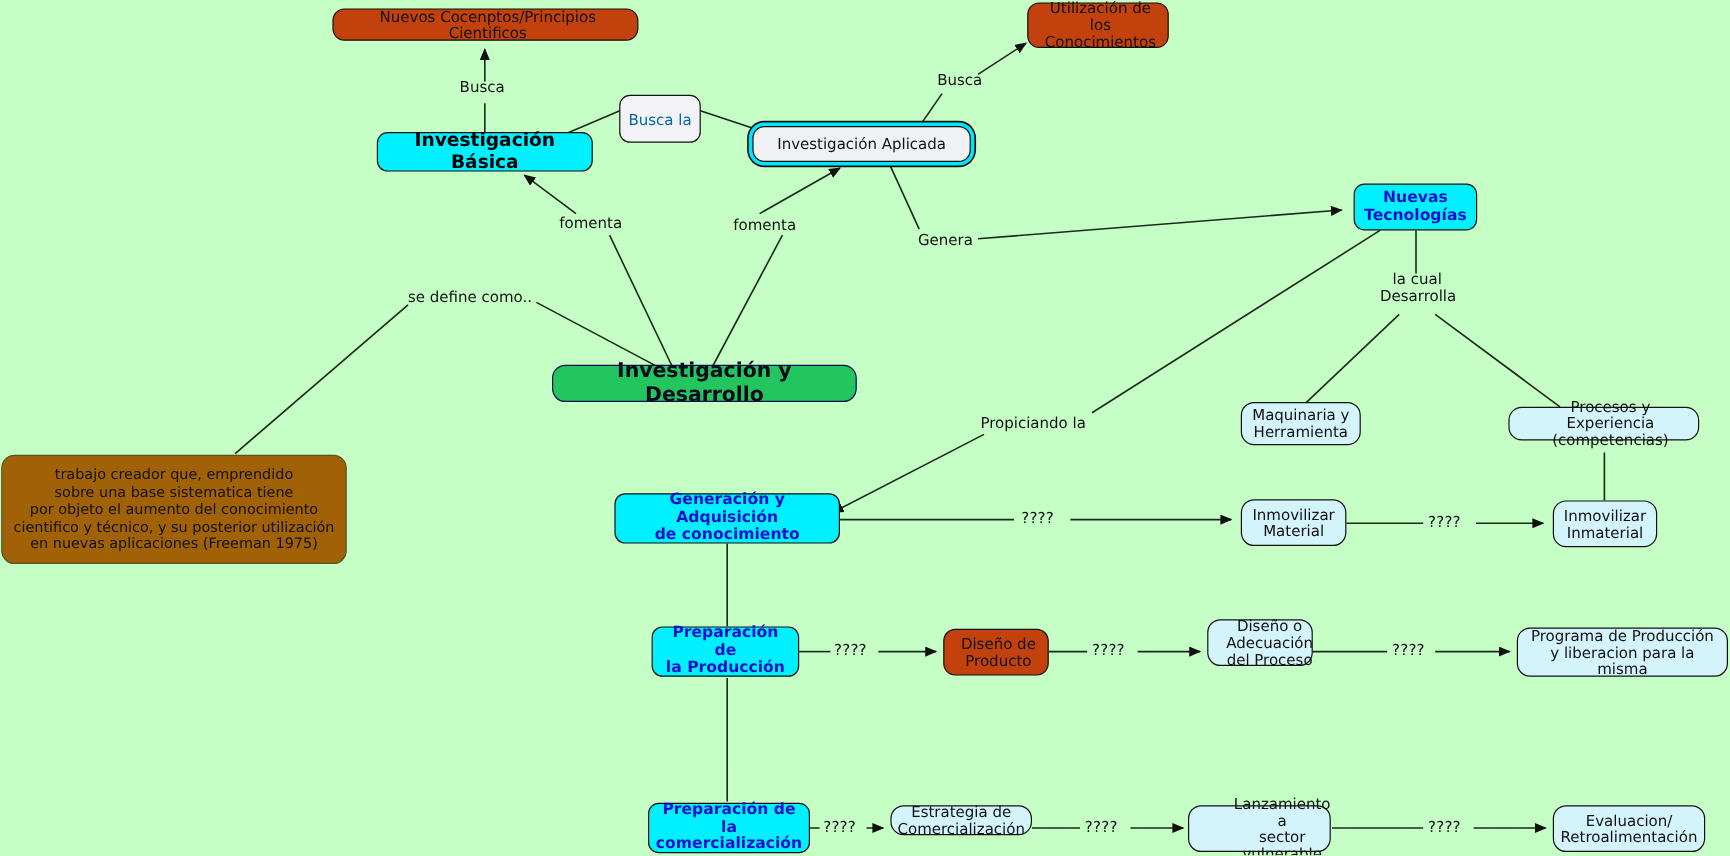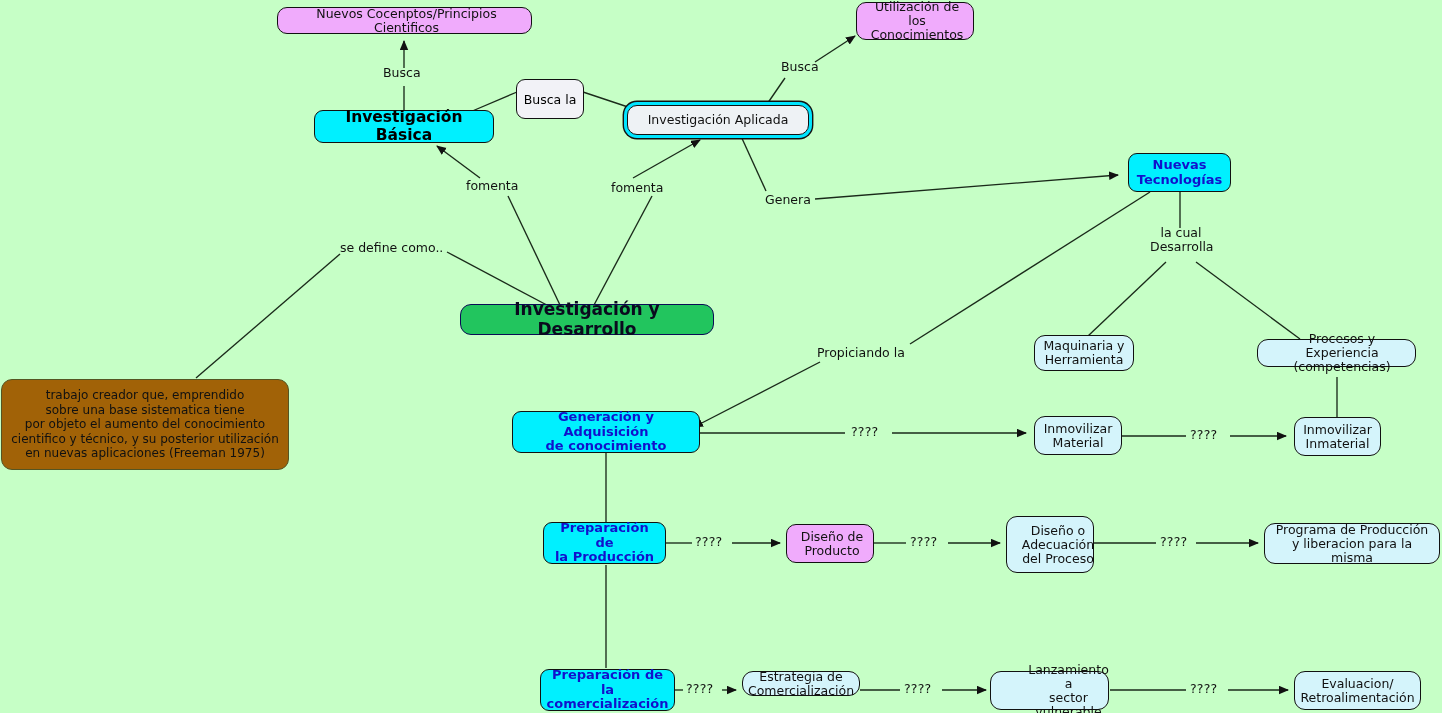--- a/index.html
+++ b/index.html
@@ -34,21 +34,21 @@
     border-radius: 9px;
     line-height: 1.12;
     color: #111111;
     background: #eef2f5;
     font-size: 12.5px;
     padding: 2px 6px;
     white-space: pre-line;
   }
   
   .n-plain {
-    background: #f0abfc;
+    background: #c2410c;
     border-radius: 10px;
     padding-left: 10px;
   }
   
   .n-pale {
     background: #d4f4fb;
     border-radius: 11px;
   }
   
   .n-cyan {
@@ -91,21 +91,21 @@
     box-shadow: 0 0 0 3px #00e5ff, 0 0 0 4.4px #111111;
   }
   
   .linkbox {
     position: absolute;
     box-sizing: border-box;
     background: #f2f2f7;
     border: 1.3px solid #111;
     border-radius: 9px;
     font-size: 12.5px;
-    color: #000000;
+    color: #0369a1;
     display: flex;
     align-items: center;
     justify-content: center;
     padding: 19px 7px;
     white-space: nowrap;
   }
   
   .elabel {
     position: absolute;
     font-size: 12.5px;
@@ -222,21 +222,21 @@
 
   <div class="node n-pale" style="left:1294px; top:417px; width:87px; height:39px;">Inmovilizar
 Inmaterial</div>
 
   <div class="node n-cyan" style="left:543px; top:522px; width:123px; height:42px;">Preparación de
 la Producción</div>
 
   <div class="node n-plain" style="left:786px; top:524px; width:88px; height:39px;">Diseño de
 Producto</div>
 
-  <div class="node n-pale" style="left:1006px; top:516px; width:88px; height:57px;padding-left:22px;">Diseño o
+  <div class="node n-pale" style="left:1006px; top:516px; width:88px; height:39px;padding-left:22px;">Diseño o
 Adecuación
 del Proceso</div>
 
   <div class="node n-pale" style="left:1264px; top:523px; width:176px; height:41px;">Programa de Producción
 y liberacion para la misma</div>
 
   <div class="node n-cyan" style="left:540px; top:669px; width:135px; height:42px;">Preparación de la
 comercialización</div>
 
   <div class="node n-pale" style="left:742px; top:671px; width:118px; height:25px;">Estrategia de

